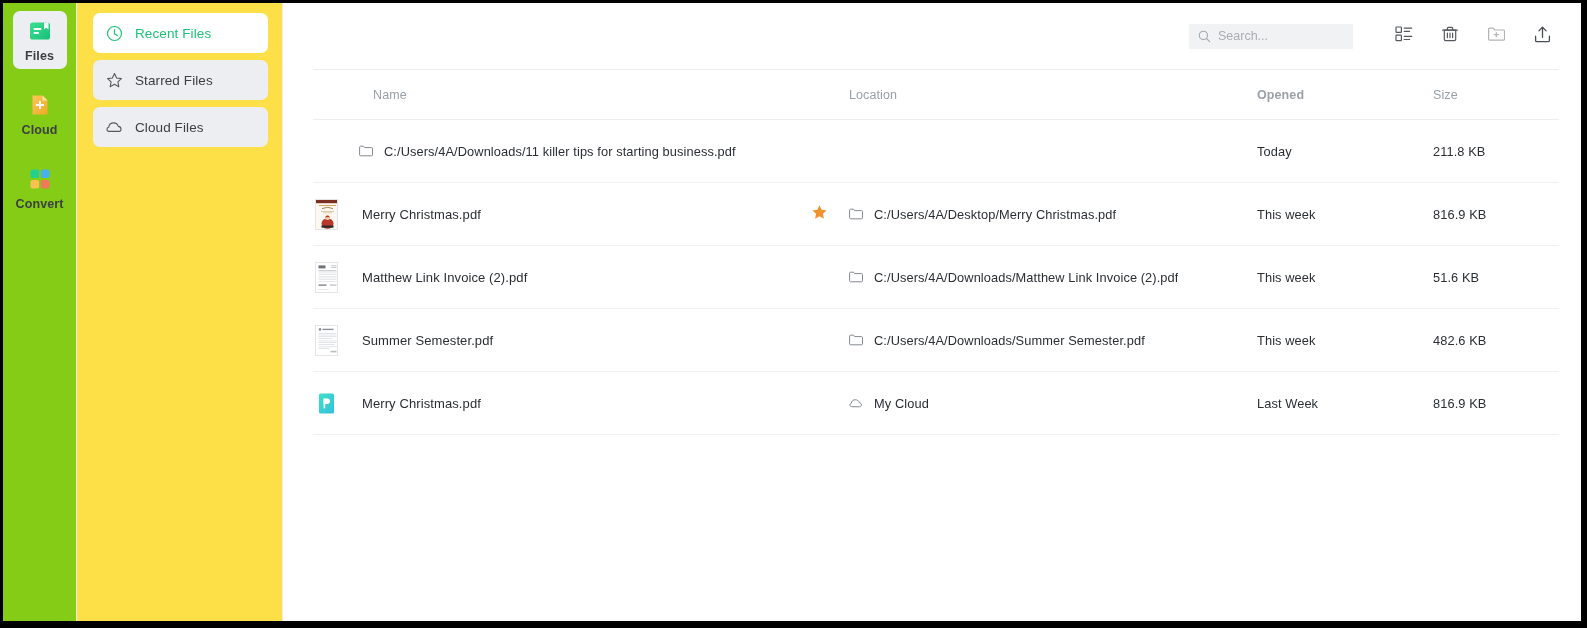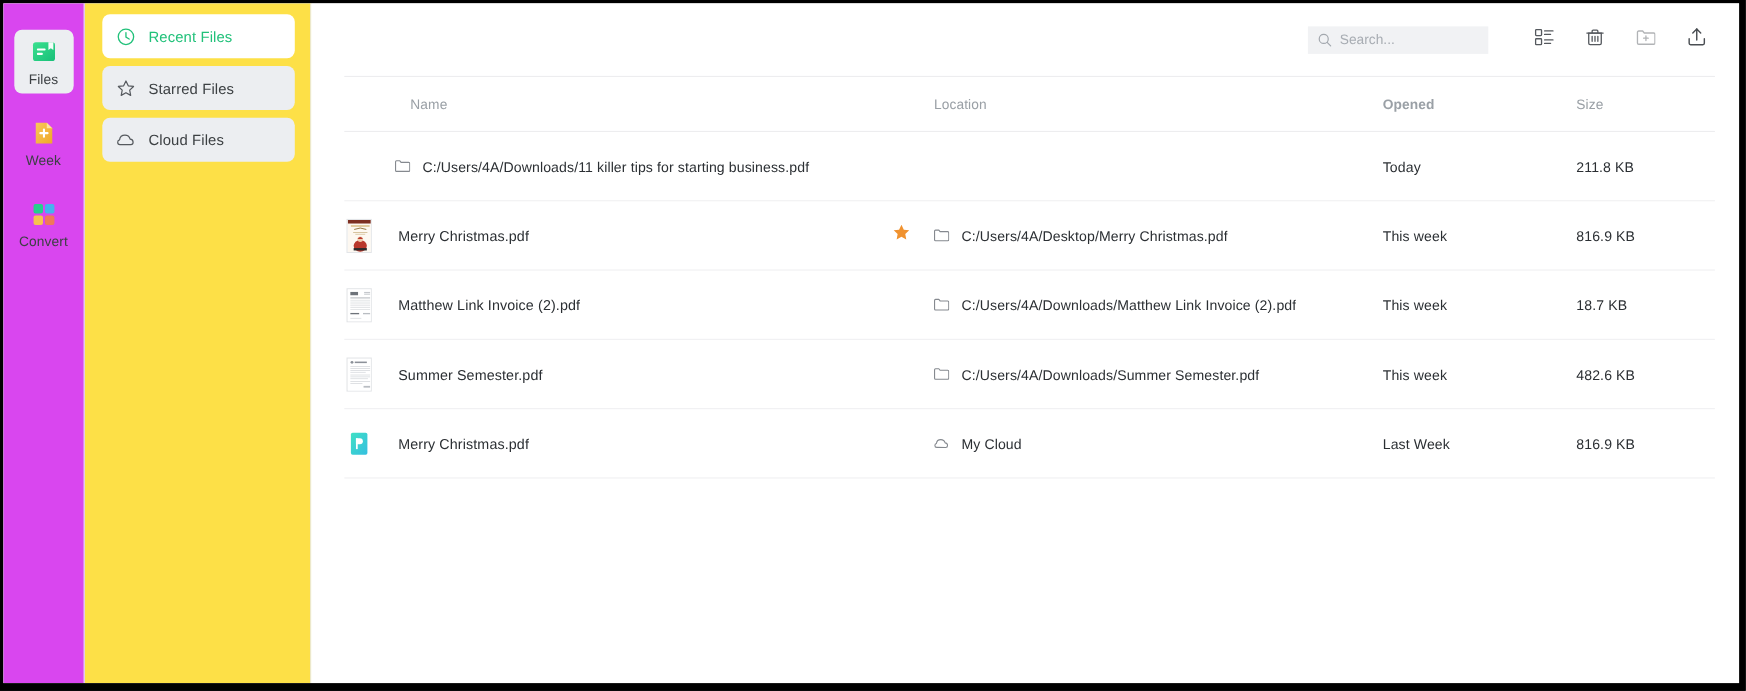--- a/index.html
+++ b/index.html
@@ -14,25 +14,26 @@
     left:3px; top:3px;
     width:1578px; height:618px;
     background:#ffffff;
     display:flex;
     overflow:hidden;
   }
 
   
   .rail {
     width:74px;
-    background:#d946ef;
+    background:#84cc16;
     border-right:1px solid #e8eaed;
-    padding-top:24px;
+    padding-top:8px;
     flex:0 0 74px;
     position:relative;
+    font-weight:bold;
   }
   .rail-item {
     width:54px; height:58px;
     margin:0 auto 16px auto;
     border-radius:7px;
     display:flex;
     flex-direction:column;
     align-items:center;
     justify-content:center;
     cursor:pointer;
@@ -209,21 +210,21 @@
               <stop offset="0" stop-color="#f9c85a"></stop>
                 <stop offset="1" stop-color="#efa829"></stop>
             </linearGradient>
           </defs>
           <path d="M5.5 3.5h10l5 5v14h-15z" rx="2" fill="url(#gOpen)"></path>
           <path d="M15.5 3.5l5 5h-5z" fill="#ffe3a0"></path>
           <rect x="12" y="8.8" width="1.9" height="8.4" rx=".9" fill="#fff"></rect>
           <rect x="8.75" y="12.05" width="8.4" height="1.9" rx=".9" fill="#fff"></rect>
         </svg>
       </span>
-      <span class="rail-label">Week</span>
+      <span class="rail-label">Cloud</span>
     </div>
 
     <div class="rail-item">
       <span class="rail-icon">
         <svg width="26" height="26" viewBox="0 0 26 26">
           <rect x="3.5" y="3.5" width="8.6" height="8.6" rx="1.8" fill="#25cf8c"></rect>
           <rect x="13.9" y="3.5" width="8.6" height="8.6" rx="1.8" fill="#45b2ef"></rect>
           <rect x="3.5" y="13.9" width="8.6" height="8.6" rx="1.8" fill="#f7c24f"></rect>
           <rect x="13.9" y="13.9" width="8.6" height="8.6" rx="1.8" fill="#f0785b"></rect>
         </svg>
@@ -409,21 +410,21 @@
         <div class="cell-star"></div>
         <div class="cell-loc">
           <span class="loc-ico">
             <svg width="14" height="12" viewBox="0 0 14 12">
               <path d="M.6 2.1c0-.5.4-.9.9-.9h3l1.1 1.4h7c.5 0 .9.4.9.9v6.4c0 .5-.4.9-.9.9H1.5c-.5 0-.9-.4-.9-.9z" fill="none" stroke="#85898f" stroke-width="1" stroke-linejoin="round"></path>
             </svg>
           </span>
           <span class="loc-text">C:/Users/4A/Downloads/Matthew Link Invoice (2).pdf</span>
         </div>
         <div class="cell-open">This week</div>
-        <div class="cell-size">18.7 KB</div>
+        <div class="cell-size">51.6 KB</div>
       </div>
 
       <div class="row">
         <div class="cell-name">
           <span class="thumb">
             <svg width="23" height="31" viewBox="0 0 23 31">
               <rect width="23" height="31" fill="#ffffff"></rect>
               <circle cx="4" cy="3.4" r="1.3" fill="#8c9199"></circle>
               <rect x="6.5" y="2.7" width="11" height="1.4" fill="#8c9199"></rect>
               <rect x="2.5" y="7" width="18" height=".65" fill="#d3d6da"></rect>

